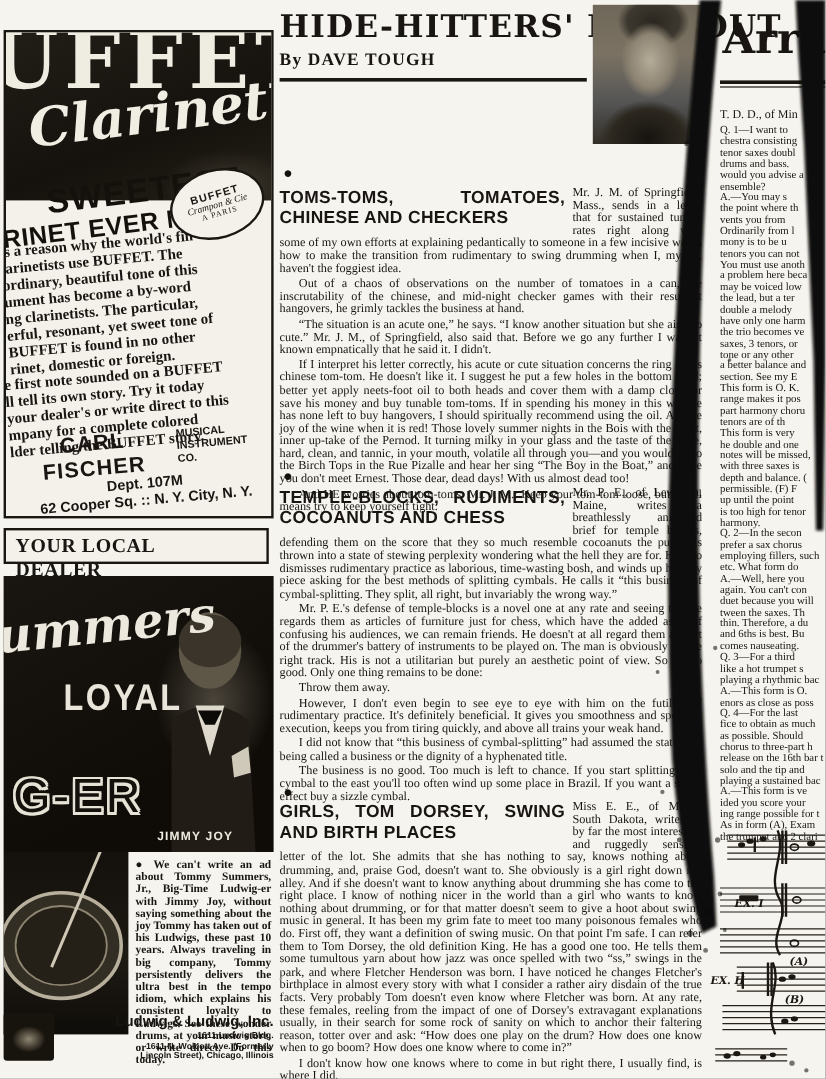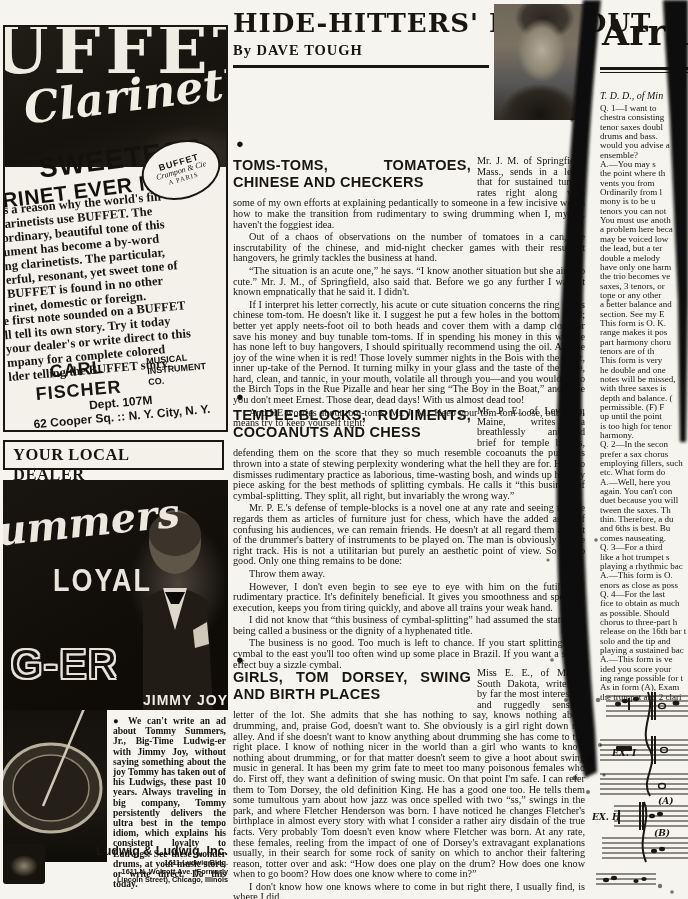--- a/index.html
+++ b/index.html
@@ -54,22 +54,22 @@
   .lw-script{position:absolute;left:-6px;top:18px;font-family:"DejaVu Serif",serif;font-style:italic;
       font-weight:bold;font-size:40px;color:#ece8dd;transform:rotate(-6deg);}
   .lw-loyal{position:absolute;left:50px;top:86px;font-family:"Liberation Sans",sans-serif;font-weight:900;
       font-size:27px;letter-spacing:2px;color:#e9e5da;transform:scaleY(1.15);}
   .outline-txt{color:#14110c;text-shadow:-2px 0 #e6e2d6,2px 0 #e6e2d6,0 -2px #e6e2d6,0 2px #e6e2d6,
       -2px -2px #e6e2d6,2px 2px #e6e2d6,-2px 2px #e6e2d6,2px -2px #e6e2d6;}
   .lw-time{position:absolute;left:22px;top:148px;font-family:"Liberation Sans",sans-serif;font-weight:900;
       font-size:44px;letter-spacing:3px;}
   .lw-ger{position:absolute;left:8px;top:162px;font-family:"Liberation Sans",sans-serif;font-weight:400;
       font-size:40px;letter-spacing:2px;z-index:2;}
-  .lw-jimmy{position:absolute;left:140px;top:212px;font-family:"Liberation Sans",sans-serif;font-weight:900;
-      font-size:14px;letter-spacing:1px;color:#efece2;z-index:2;}
+  .lw-jimmy{position:absolute;left:128px;top:212px;font-family:"Liberation Sans",sans-serif;font-weight:900;
+      font-size:10px;letter-spacing:1px;color:#efece2;z-index:2;}
   .ludwig-art-left{position:absolute;left:0;top:230px;width:104px;height:152px;background:
       linear-gradient(180deg,#14110c,#1d1913 60%,#0f0d09);overflow:hidden;}
   .ludwig-body{position:absolute;left:110px;top:236px;width:113px;font-weight:bold;font-size:9.5px;
       line-height:10.2px;text-align:justify;}
   .ludwig-company{position:absolute;left:84px;top:364px;width:141px;text-align:right;
       font-family:"Liberation Sans",sans-serif;font-weight:900;font-size:12.5px;}
   .ludwig-address{position:absolute;left:84px;top:379px;width:141px;text-align:right;
       font-family:"Liberation Sans",sans-serif;font-weight:bold;font-size:7.3px;line-height:8.5px;}
   .ludwig-minidrum{position:absolute;left:0px;top:364px;width:42px;height:40px;background:
       radial-gradient(14px 11px at 50% 55%, #8d8573, #3c362b 70%, #17130d);border-radius:3px;}
@@ -92,21 +92,21 @@
   .sec-heading{float:left;width:238px;font-family:"Liberation Sans",sans-serif;font-weight:800;
       font-size:14.5px;line-height:16.5px;letter-spacing:.3px;padding:1px 6px 3px 0;}
   .section p{margin:0 0 2px 0;}
   .section p.ind{text-indent:16px;}
 
   
   .arran-col{left:600px;top:0;width:88px;height:899px;overflow:hidden;}
   .arran-head{font-family:"DejaVu Serif",serif;font-weight:bold;font-size:35px;margin:12px 0 0 2px;}
   .arran-rule{margin:14px 0 0 0;border-top:3px solid #1a1713;border-bottom:1px solid #1a1713;height:2px;width:88px;}
   .arran-date1{font-style:italic;font-size:10px;text-align:right;margin:6px 2px 0 0;}
-  .arran-date2{font-style:italic;font-size:10px;margin:0 0 3px 0;}
+  .arran-date2{font-size:10px;margin:0 0 3px 0;}
   .arran-body{font-size:9px;line-height:9.35px;width:96px;}
 
   
   .overlay-svg{left:0;top:0;width:688px;height:899px;pointer-events:none;}
   .music-svg{left:592px;top:686px;width:96px;height:213px;}
   .music-label{font-family:"DejaVu Serif",serif;font-style:italic;font-weight:bold;}
 </style>
 </head>
 <body>
 

